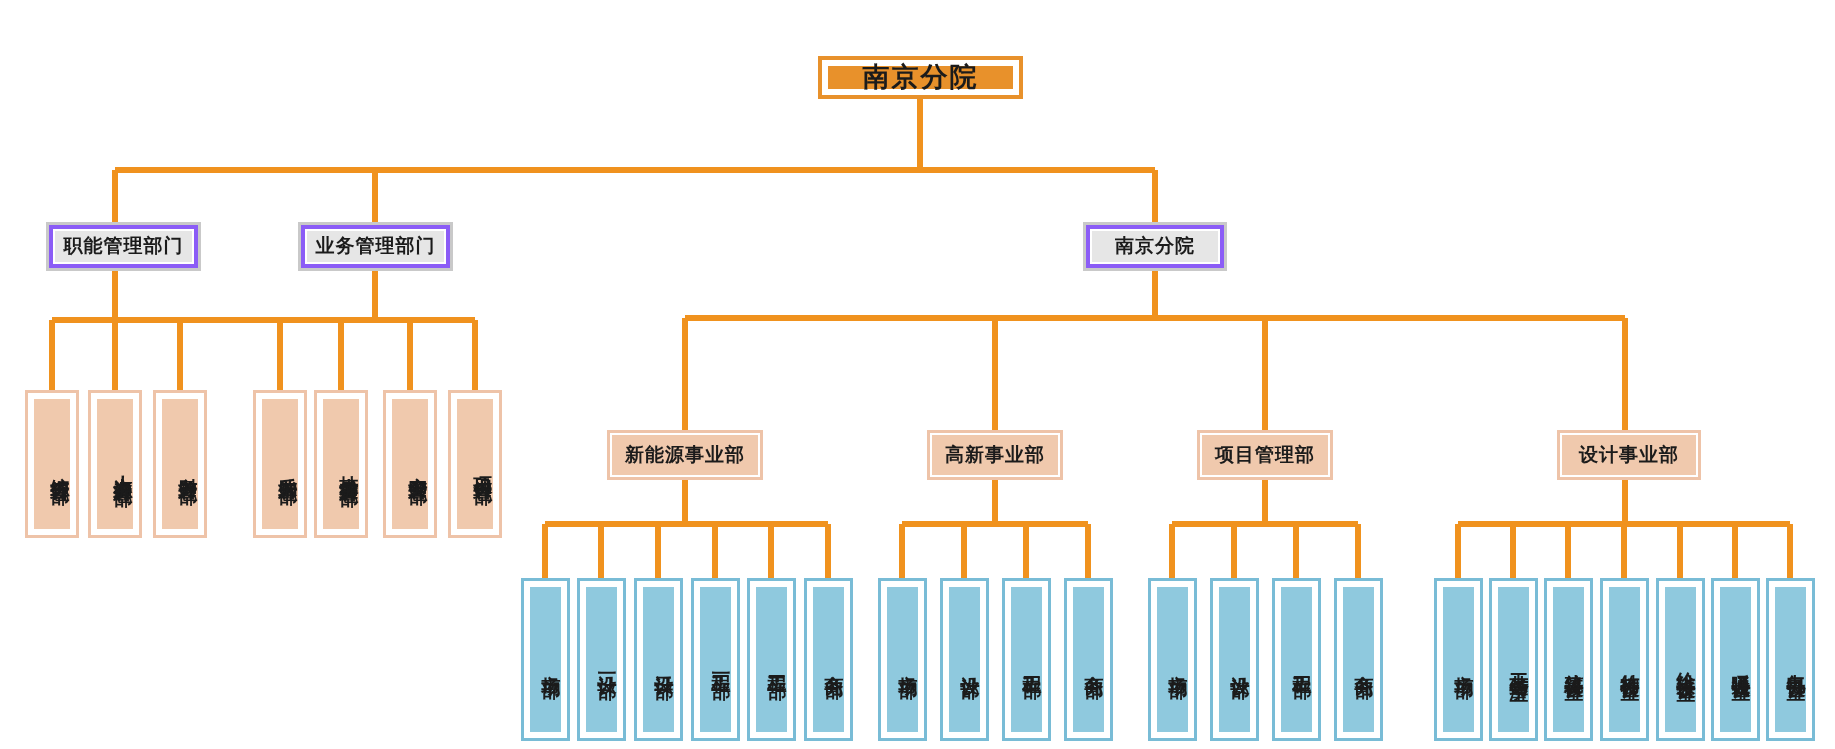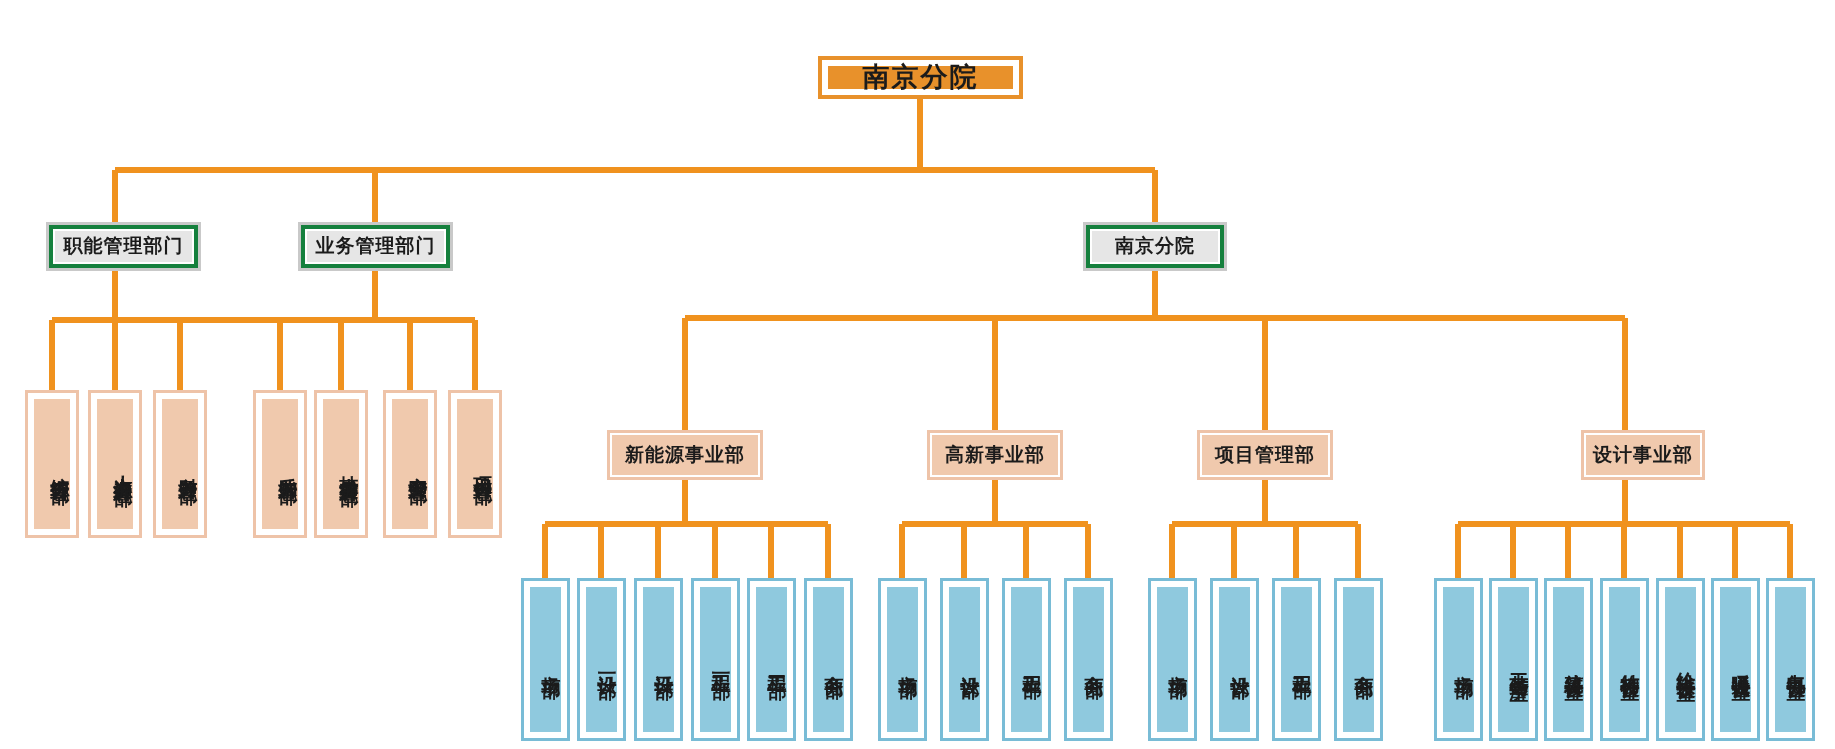--- a/index.html
+++ b/index.html
@@ -18,21 +18,21 @@
   .node .inner{box-sizing:border-box;width:100%;height:100%;
         display:flex;align-items:center;justify-content:center;
         font-weight:bold;color:#1b1b1b;line-height:1.06;}
 
   
   .n-root{border:4px solid #E8912B;background:#ffffff;padding:4px;}
   .n-root .inner{background:#E8912B;border:2px solid #ffffff;
         font-size:27px;letter-spacing:2px;}
 
   
-  .n-grey{border:3px solid #c9c9c9;background:#15803d;padding:4px;}
+  .n-grey{border:3px solid #c9c9c9;background:#8b5cf6;padding:4px;}
   .n-grey .inner{background:#e6e6e6;border:2px solid #ffffff;
         font-size:19px;letter-spacing:1px;}
 
   
   .n-peach{border:3px solid #eec3a8;background:#ffffff;}
   .n-peach .inner{background:#f0c9ad;border:2px solid #ffffff;
         font-size:19px;letter-spacing:1px;}
 
   
   .n-peachv{border:3px solid #eec3a8;background:#ffffff;padding:4px;}
@@ -155,21 +155,21 @@
 
   <div class="node n-peach" style="left:607px;top:430px;width:156px;height:50px;">
     <div class="inner">新能源事业部</div>
   </div>
   <div class="node n-peach" style="left:927px;top:430px;width:136px;height:50px;">
     <div class="inner">高新事业部</div>
   </div>
   <div class="node n-peach" style="left:1197px;top:430px;width:136px;height:50px;">
     <div class="inner">项目管理部</div>
   </div>
-  <div class="node n-peach" style="left:1557px;top:430px;width:124px;height:50px;margin-left:24px;">
+  <div class="node n-peach" style="left:1557px;top:430px;width:144px;height:50px;">
     <div class="inner">设计事业部</div>
   </div>
 
   <div class="node n-blue" style="left:521px;top:578px;width:49px;height:163px;">
     <div class="inner">市场部</div>
   </div>
   <div class="node n-blue" style="left:577px;top:578px;width:49px;height:163px;">
     <div class="inner">设计一部</div>
   </div>
   <div class="node n-blue" style="left:634px;top:578px;width:49px;height:163px;">

